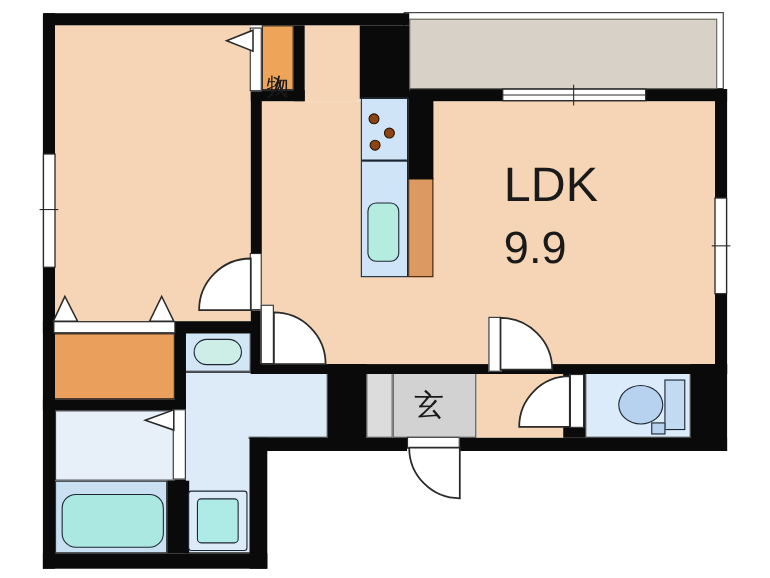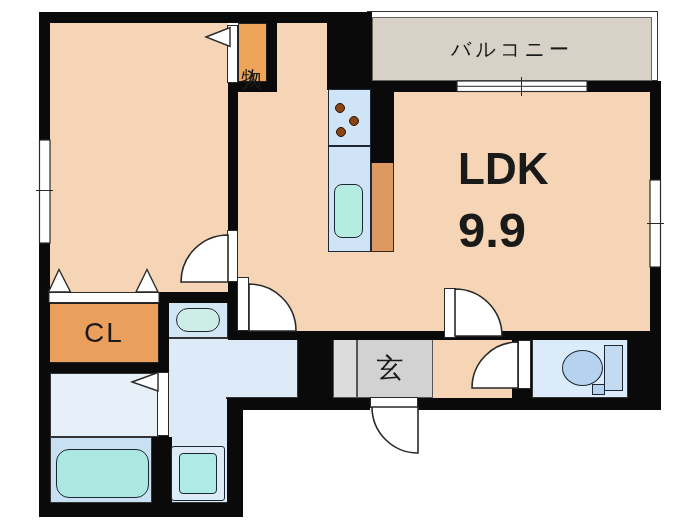--- a/index.html
+++ b/index.html
@@ -110,26 +110,24 @@
       <line x1="647" y1="223.5" x2="664" y2="223.5" stroke="#2a2a2a" stroke-width="1"></line>
     </g>
     <g>
       <rect x="457" y="81" width="130" height="10.5" fill="#fff" stroke="#2a2a2a" stroke-width="1.2"></rect>
       <line x1="457" y1="86.3" x2="587" y2="86.3" stroke="#2a2a2a" stroke-width="1"></line>
       <line x1="521.5" y1="77" x2="521.5" y2="96" stroke="#2a2a2a" stroke-width="1"></line>
     </g>
   </svg>
 
 
-  <div class="abs lbl" style="left:458px;top:140px;font-size:44px;font-weight:700;line-height:1.32;">
+  <div class="abs lbl" style="left:458px;top:140px;font-size:44px;font-weight:400;line-height:1.32;">
     <div>LDK</div>
-    <div style="font-size:49px;">9.9</div>
+    <div style="font-size:41px;">9.9</div>
   </div>
 
-  <div class="abs lbl" style="left:372px;top:36px;width:280px;text-align:center;font-size:20px;letter-spacing:4px;">バルコニー</div>
 
   <div class="abs lbl" style="left:238px;top:26px;width:29px;height:54px;display:flex;align-items:center;justify-content:center;writing-mode:vertical-rl;text-orientation:upright;font-size:20px;font-weight:500;">物入</div>
 
-  <div class="abs lbl" style="left:49px;top:303px;width:110px;height:60px;display:flex;align-items:center;justify-content:center;font-size:28px;letter-spacing:2px;">CL</div>
 
   <div class="abs lbl" style="left:352px;top:338px;width:76px;height:60px;display:flex;align-items:center;justify-content:center;font-size:27px;font-weight:500;">玄</div>
 
 </div>
 
 </body></html>

